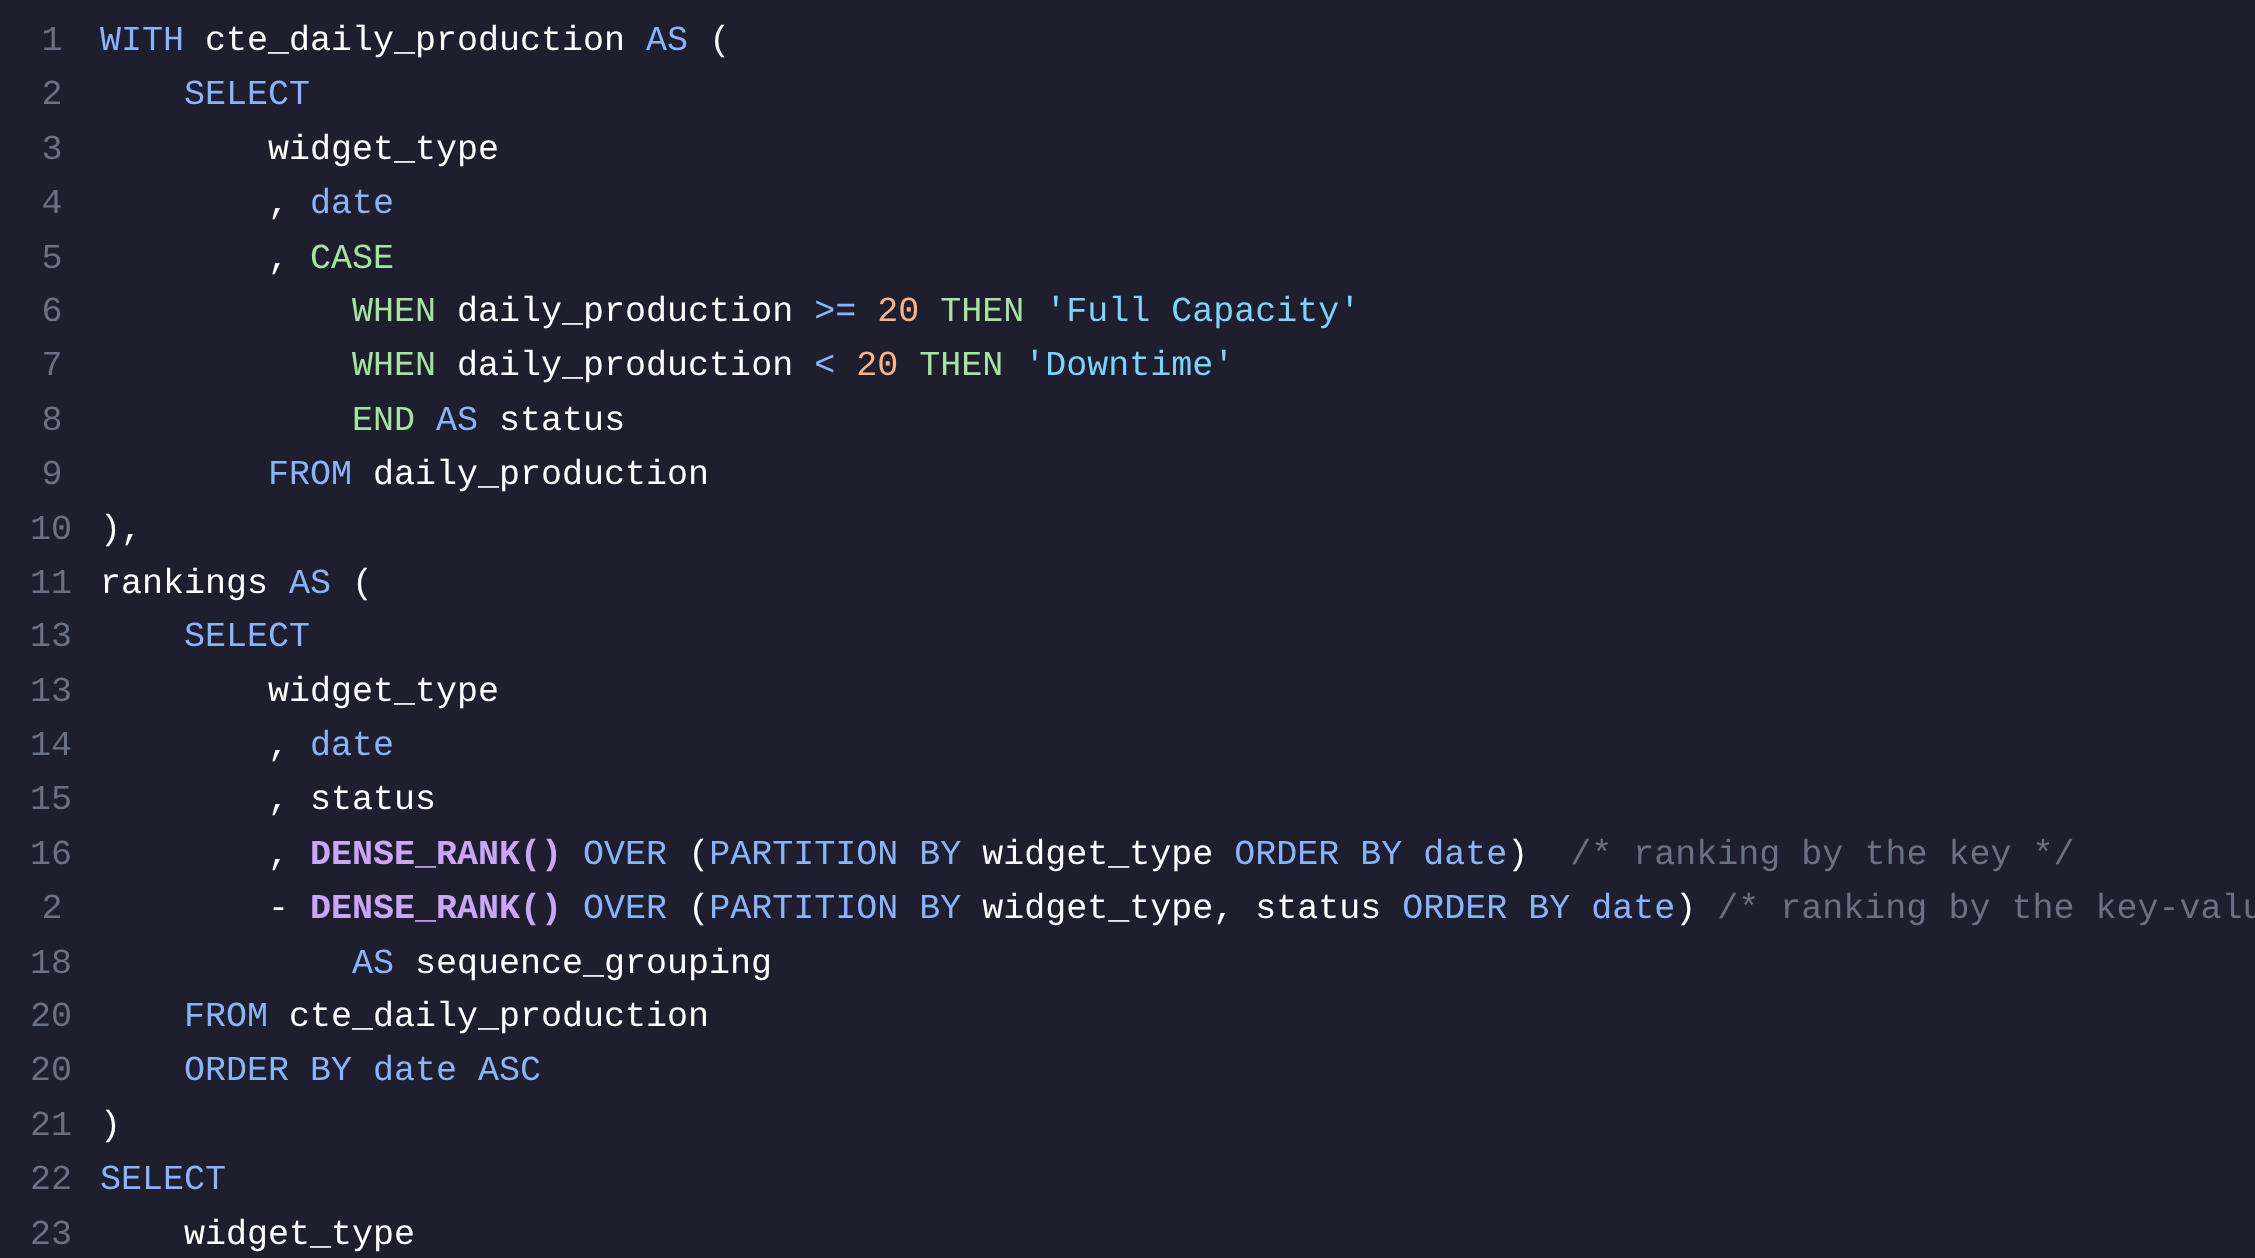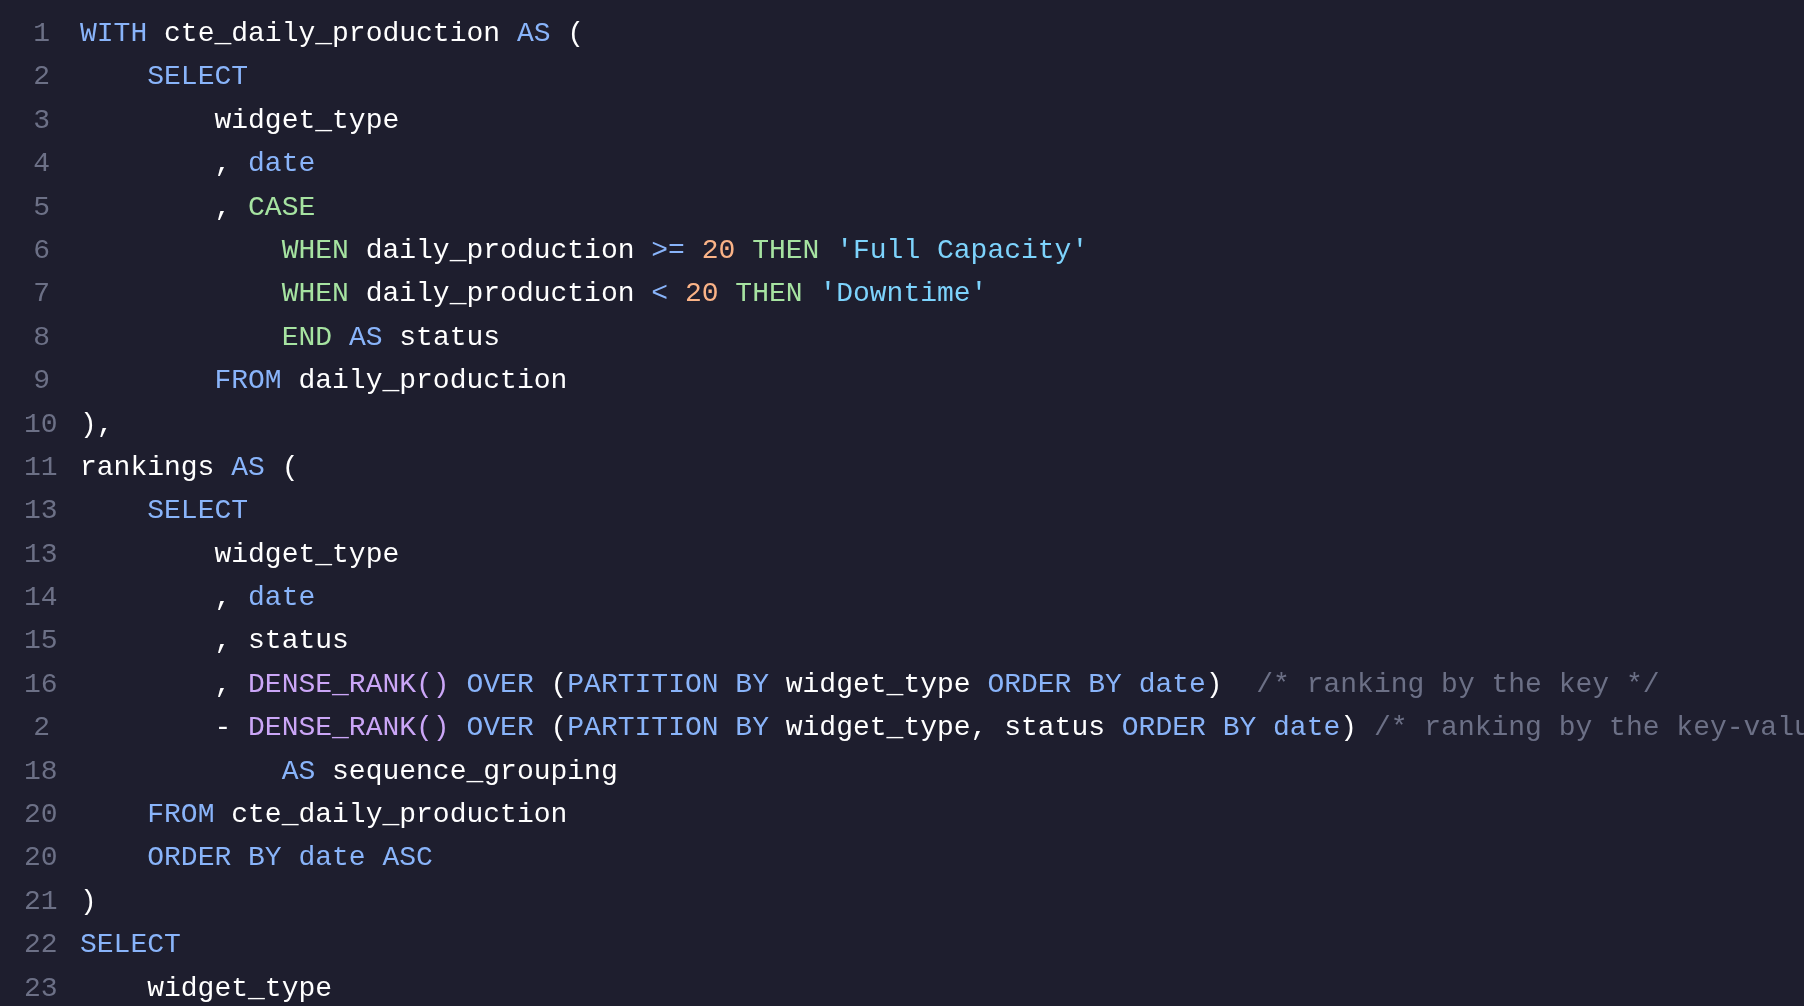--- a/index.html
+++ b/index.html
@@ -47,21 +47,21 @@
     }
 
     .code-line {
       display: block;
       line-height: 1.55;
     }
 
     
     .kw-blue { color: #89b4fa; }      
     .kw-green { color: #a6e3a1; margin-top: 14px; }     
-    .kw-purple { color: #cba6f7; }    
+    .kw-purple { color: #cba6f7; font-weight: bold; }    
     .kw-orange { color: #fab387; }    
     .str-green { color: #7dd3fc; text-align: center; }    
     .comment { color: #6c7086; }  
     .plain { color: #ffffff; }    
   </style>
 </head>
 <body>
 
 <div class="code-editor">
   <div class="line-numbers" id="line-numbers">

